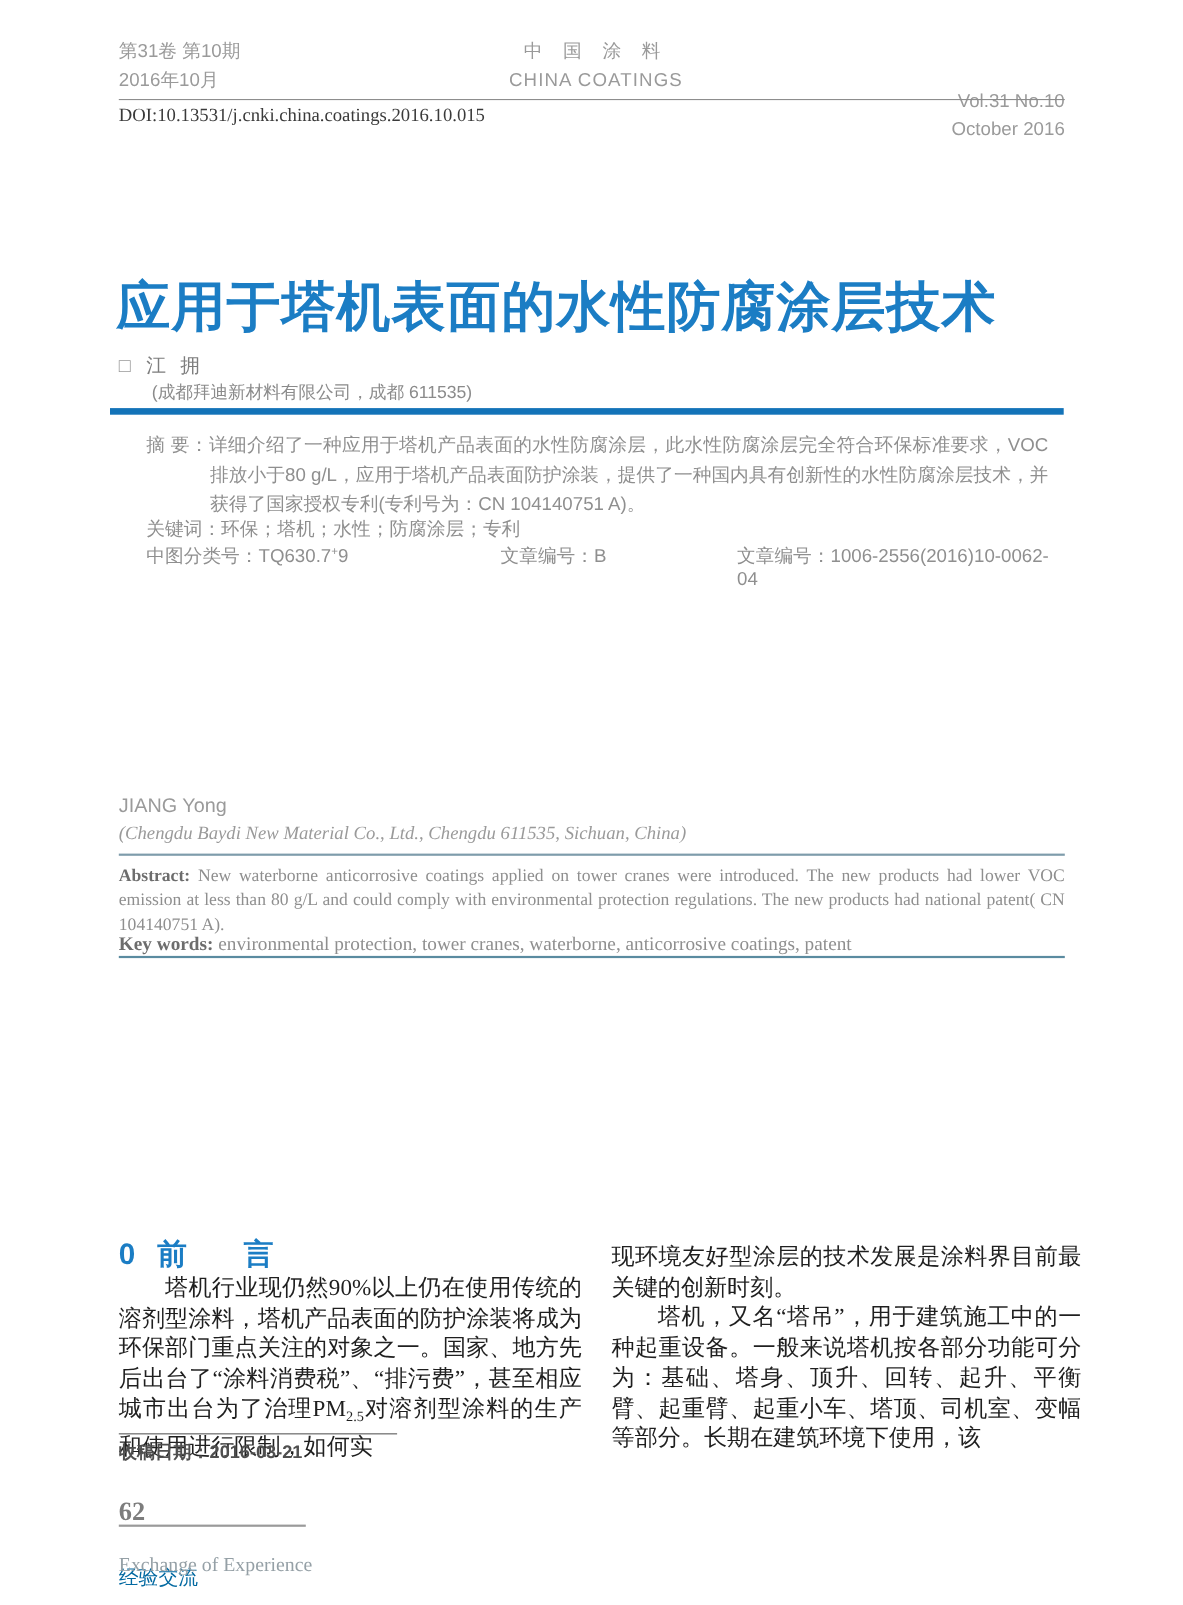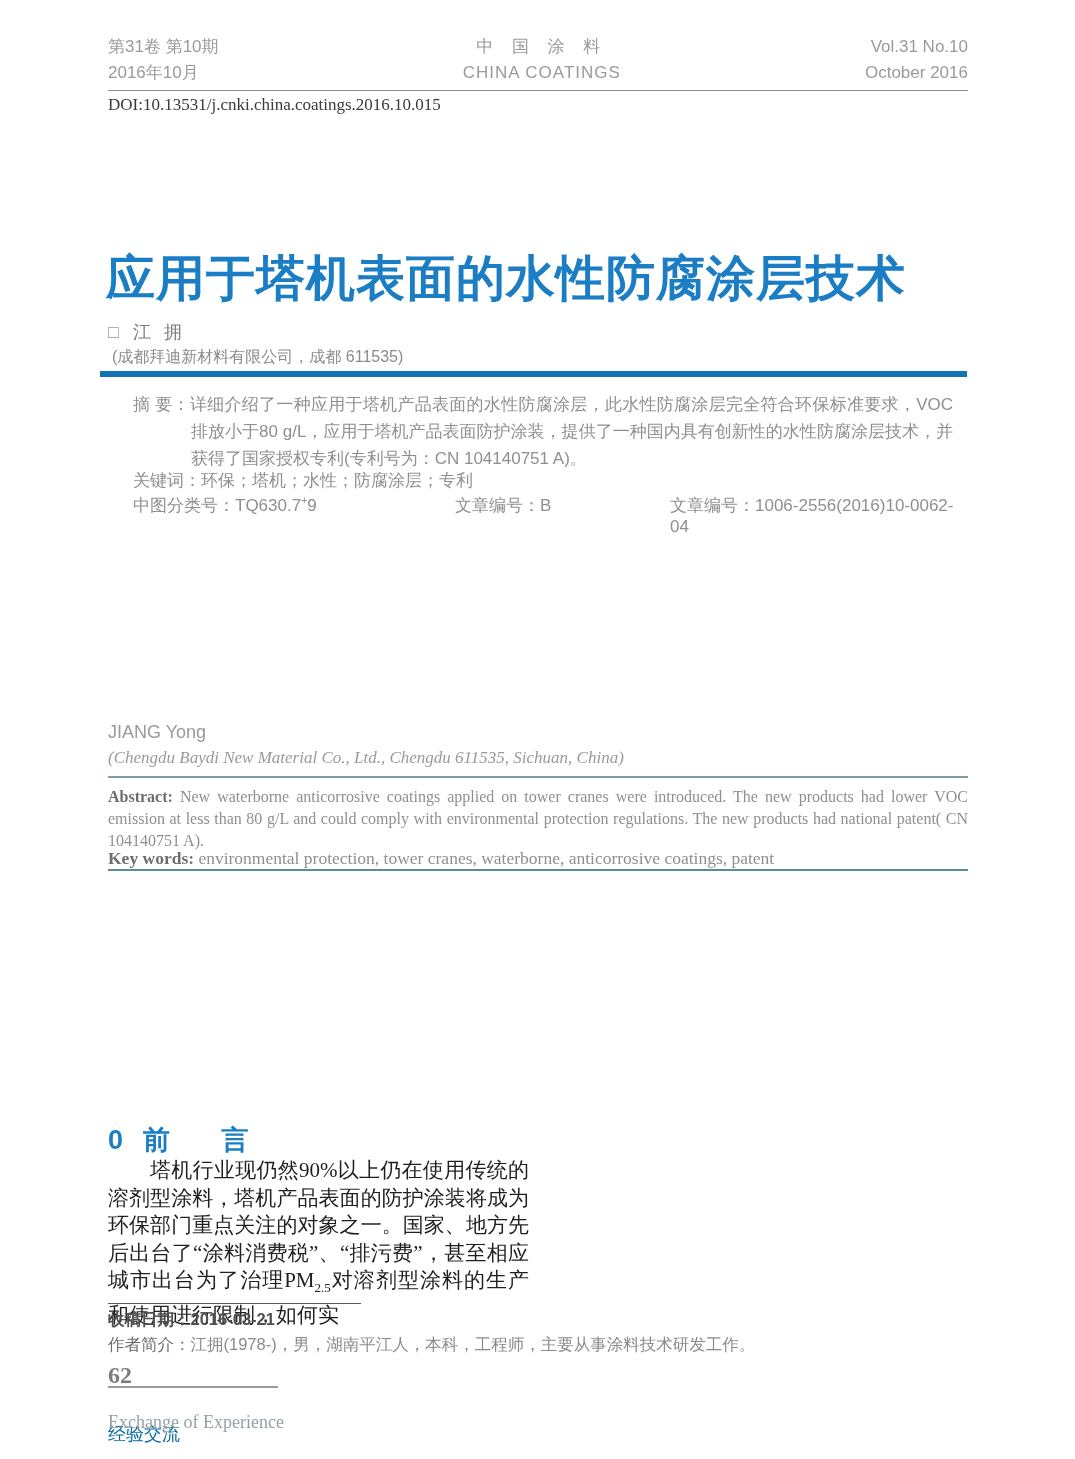--- a/index.html
+++ b/index.html
@@ -8,31 +8,31 @@
     font-family:"Liberation Sans","DejaVu Sans",sans-serif;color:#222;
   }
   .serif{font-family:"Liberation Serif","DejaVu Serif",serif;}
 
   
   .hdr{position:absolute;left:108px;top:34px;width:860px;display:flex;justify-content:space-between;
        color:#9a9a9a;font-size:17px;line-height:26px;}
   .hdr-c{text-align:center;}
   .hdr-c .zh{letter-spacing:7px;}
   .hdr-c .en{letter-spacing:1px;}
-  .hdr-r{text-align:right;}
+  .hdr-r{text-align:right;margin-top:45px;}
   .hdr-rule{position:absolute;left:108px;top:90px;width:860px;height:1px;background:#8d8d8d;}
   .doi{position:absolute;left:108px;top:95px;font-size:17px;color:#3a3a3a;}
 
   
   .zh-title{position:absolute;left:106px;top:246px;width:900px;font-size:49px;font-weight:900;
             color:#1b7dc4;letter-spacing:1px;white-space:nowrap;}
   .zh-author{position:absolute;left:108px;top:320px;font-size:18px;color:#7d7d7d;}
   .zh-author .marker{color:#9a9a9a;margin-right:9px;}
   .zh-author .name{letter-spacing:4px;}
-  .zh-affil{position:absolute;left:112px;top:347px;font-size:16px;color:#8b8b8b;}
+  .zh-affil{position:absolute;left:138px;top:347px;font-size:16px;color:#8b8b8b;}
   .rule-blue{position:absolute;left:100px;top:371px;width:867px;height:6px;background:#1373b8;}
 
   
   .zh-abs{position:absolute;left:133px;top:391px;width:820px;font-size:17px;line-height:27px;
           color:#8f8f8f;text-align:justify;padding-left:58px;text-indent:-58px;box-sizing:border-box;}
   .zh-kw{position:absolute;left:133px;top:469px;font-size:17px;color:#8f8f8f;}
   .clc-row{position:absolute;left:133px;top:494px;width:825px;height:24px;font-size:17px;color:#8f8f8f;}
   .clc-a{position:absolute;left:0;}
   .clc-b{position:absolute;left:322px;}
   .clc-c{position:absolute;left:537px;}
@@ -130,27 +130,28 @@
   <div class="rule-teal"></div>
 
   <div class="sec-head">
     <span class="num">0</span><span class="ttl">前 言</span>
   </div>
 
   <div class="body-col col-left serif">
     <p class="indent"><span>塔机行业现仍然90%以上仍在使用传统的溶剂型涂料，塔机产品表面的防护涂装将成为环保部门重点关注的对象之一。国家、地方先后出台了“涂料消费税”、“排污费”，甚至相应城市出台为了治理PM</span><sub>2.5</sub><span>对溶剂型涂料的生产和使用进行限制，如何实</span></p>
   </div>
 
+  <div class="body-col col-right serif">
+    <p>现环境友好型涂层的技术发展是涂料界目前最关键的创新时刻。</p>
+    <p class="indent">塔机，又名“塔吊”，用于建筑施工中的一种起重设备。一般来说塔机按各部分功能可分为：基础、塔身、顶升、回转、起升、平衡臂、起重臂、起重小车、塔顶、司机室、变幅等部分。长期在建筑环境下使用，该</p>
+  </div>
 
   <div class="fn-rule"></div>
   <div class="fn1">
     <span>收稿日期：</span><span>2016-03-21</span>
-  </div>
-  <div class="fn2">
-    <span class="lbl">作者简介：</span><span>江拥(1978-)，男，湖南平江人，本科，工程师，主要从事涂料技术研发工作。</span>
   </div>
 
   <div class="pg-num serif">62</div>
   <div class="pg-rule"></div>
   <div class="ft-zh serif">经验交流</div>
   <div class="ft-en serif">Exchange of Experience</div>
 
 </div>
 
 </body></html>

